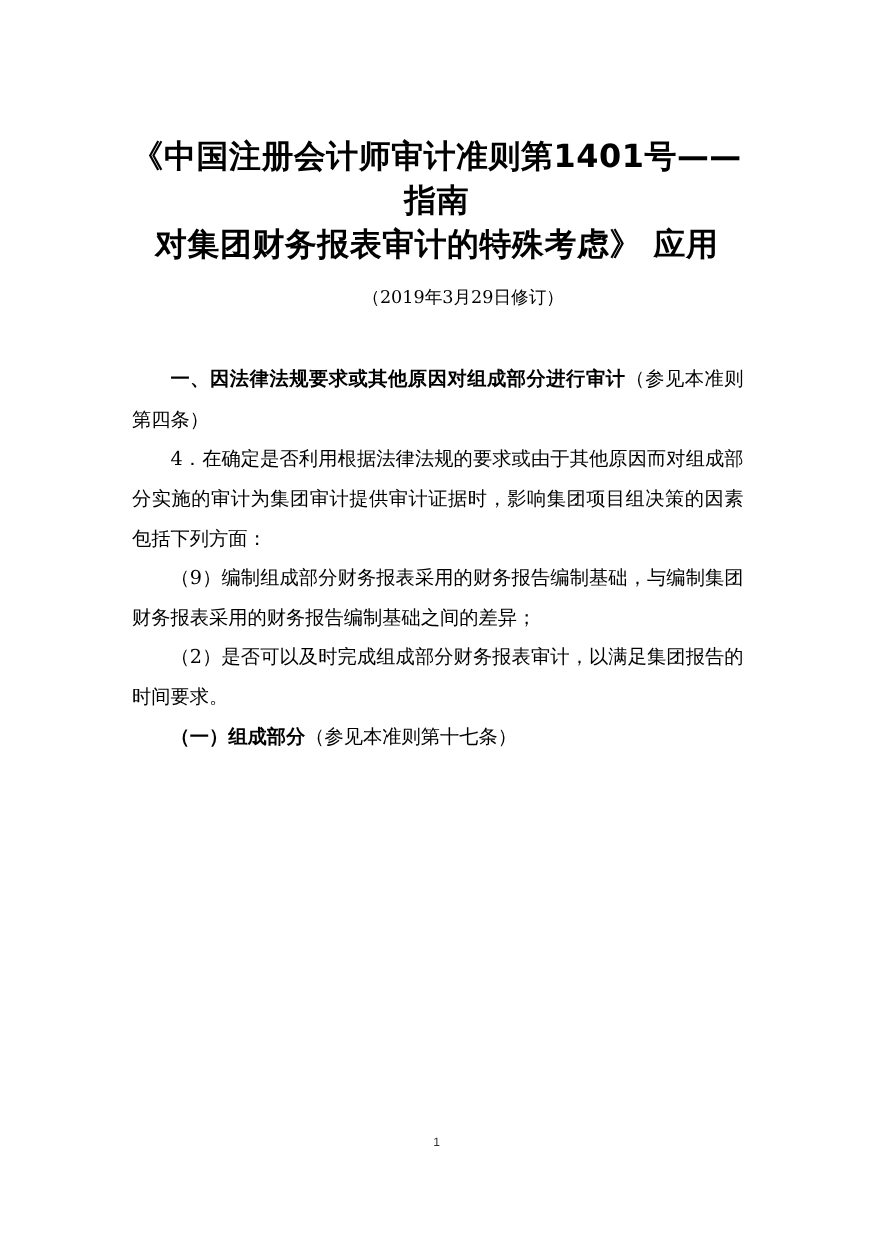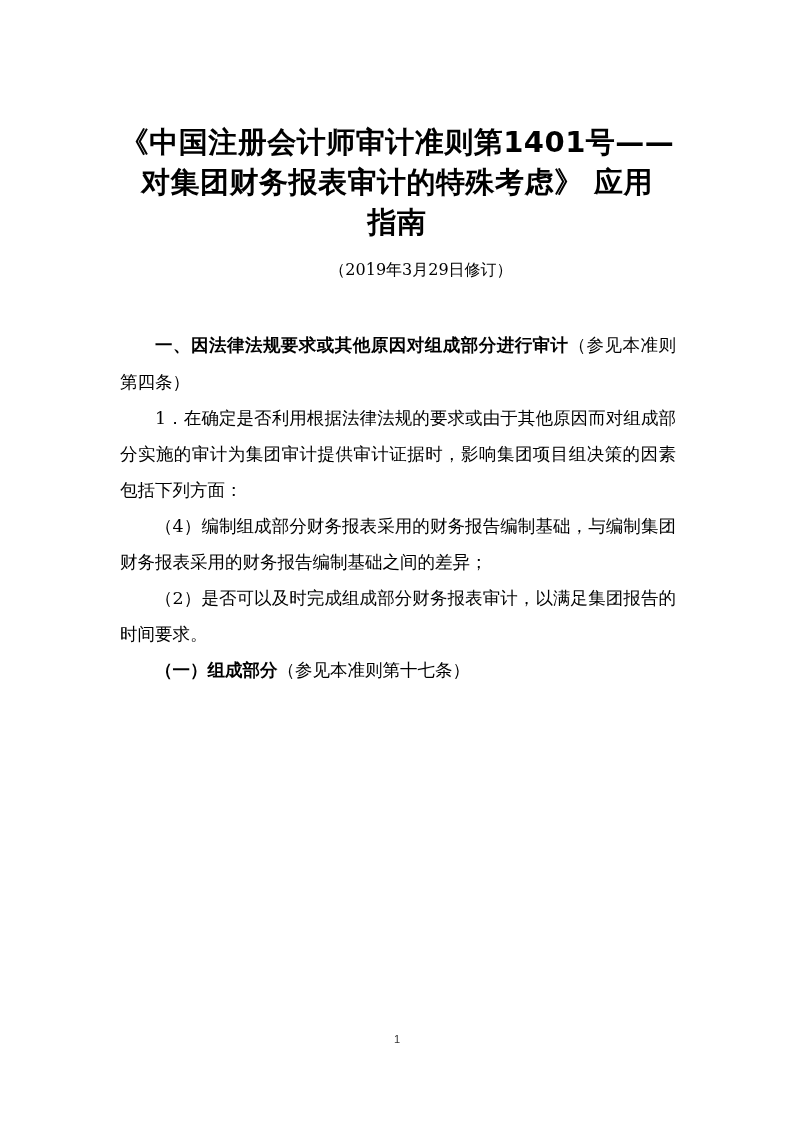--- a/index.html
+++ b/index.html
@@ -20,32 +20,32 @@
   .page-number { position: absolute; left: 0; width: 794px; top: 1033px; text-align: center;
                  font-family: "Liberation Sans", sans-serif; font-size: 11px; color: #333; }
 </style>
 </head>
 <body>
 
 <div class="page">
 
   <div class="title">
     <span class="line">《中国注册会计师审计准则第1401号——</span>
+    <span class="line">指南</span>
     <span class="line">对集团财务报表审计的特殊考虑》 应用</span>
-    <span class="line">指南</span>
   </div>
 
   <div class="subtitle">（2019年3月29日修订）</div>
 
   <div class="body-text">
     <p class="para"><span class="heading">一、因法律法规要求或其他原因对组成部分进行审计</span><span class="ref">（参见本准则第四条）</span></p>
 
-    <p class="para">1．在确定是否利用根据法律法规的要求或由于其他原因而对组成部分实施的审计为集团审计提供审计证据时，影响集团项目组决策的因素包括下列方面：</p>
+    <p class="para">4．在确定是否利用根据法律法规的要求或由于其他原因而对组成部分实施的审计为集团审计提供审计证据时，影响集团项目组决策的因素包括下列方面：</p>
 
-    <p class="para">（4）编制组成部分财务报表采用的财务报告编制基础，与编制集团财务报表采用的财务报告编制基础之间的差异；</p>
+    <p class="para">（9）编制组成部分财务报表采用的财务报告编制基础，与编制集团财务报表采用的财务报告编制基础之间的差异；</p>
     <p class="para">（2）是否可以及时完成组成部分财务报表审计，以满足集团报告的时间要求。</p>
 
 
     <p class="para"><span class="heading">（一）组成部分</span><span class="ref">（参见本准则第十七条）</span></p>
 
   </div>
 
   <div class="page-number">1</div>
 </div>
 

